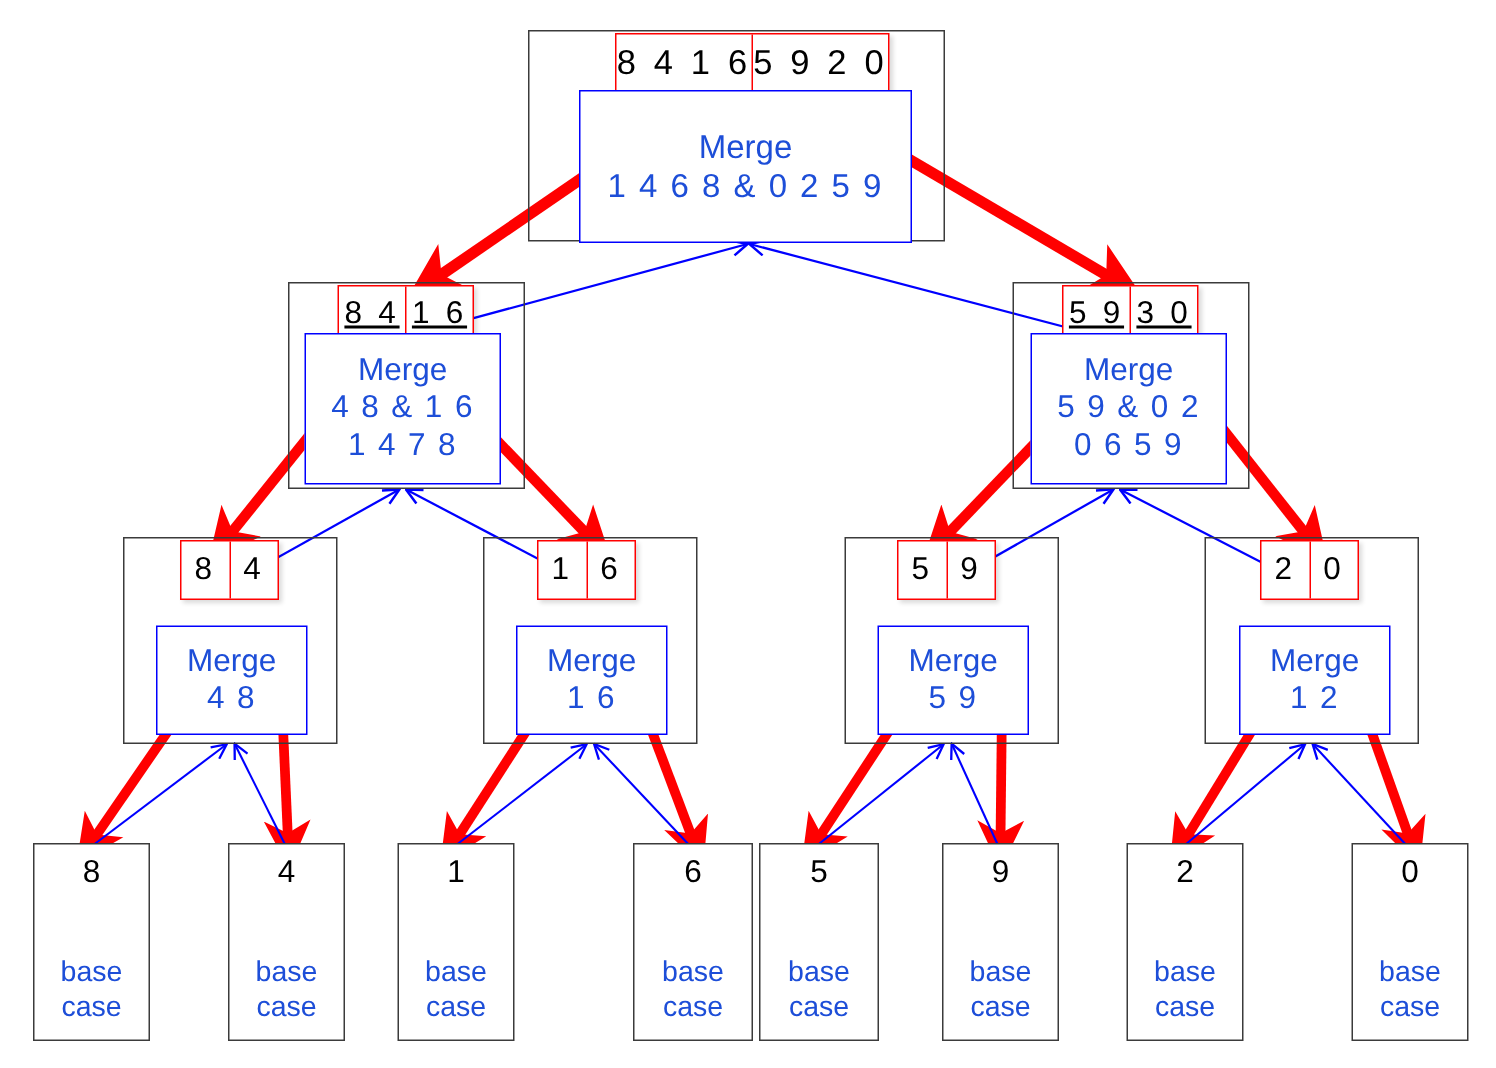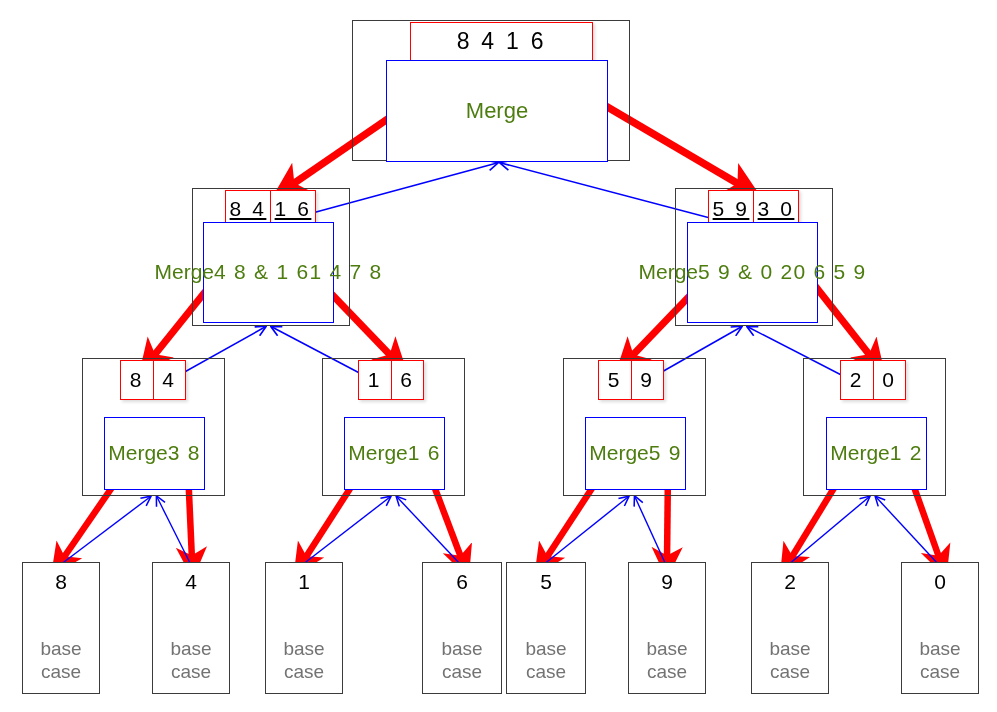--- a/index.html
+++ b/index.html
@@ -56,25 +56,25 @@
   }
   .array-half.right {
     border-left: 1.6px solid #ff0000;
   }
   .merge-box {
     position: absolute;
     box-sizing: border-box;
     border: 1.6px solid #0000ff;
     background: #ffffff;
     display: flex;
-    flex-direction: row;
+    flex-direction: column;
     align-items: center;
     justify-content: center;
     z-index: 6;
-    color: #4d7c0f;
+    color: #1d4ed8;
   }
   .merge-line {
     white-space: nowrap;
     letter-spacing: 0.06em;
     line-height: 1.18;
   }
   .merge-line.word { letter-spacing: 0.0em; }
 
   
   .base-box {
@@ -94,21 +94,21 @@
     color: #000000;
   }
   .base-label {
     position: absolute;
     left: 0;
     right: 0;
     bottom: 9px;
     text-align: center;
     font-size: 19px;
     line-height: 1.25;
-    color: #737373;
+    color: #1d4ed8;
   }
   .base-label span { display: block; }
 
   
   .lvl1 .array-half { font-size: 23px; }
   .lvl1 .merge-line { font-size: 22px; }
   .lvl2 .array-half { font-size: 21px; text-decoration: underline; }
   .lvl2 .merge-line { font-size: 21px; }
   .lvl3 .array-half { font-size: 21px; }
   .lvl3 .merge-line { font-size: 21px; }
@@ -172,24 +172,26 @@
       <line x1="666" y1="565" x2="635" y2="497"></line>
       <line x1="788" y1="565" x2="869" y2="497"></line>
       <line x1="939" y1="565" x2="876" y2="497"></line>
     </g>
   </svg>
 
   <div class="outer-box lvl1" style="left:352px; top:20px; width:278px; height:141px;"></div>
 
   <div class="array-box lvl1" style="left:410px; top:22px; width:183px; height:39px;">
     <div class="array-half left">8 4 1 6</div>
+    <div class="array-half right">5 9 2 0</div>
   </div>
 
   <div class="merge-box lvl1" style="left:386px; top:60px; width:222px; height:102px;">
     <div class="merge-line word">Merge</div>
+    <div class="merge-line">1 4 6 8  &amp;  0 2 5 9</div>
   </div>
 
   <div class="outer-box lvl2" style="left:192px; top:188px; width:158px; height:138px;"></div>
 
   <div class="array-box lvl2" style="left:225px; top:190px; width:91px; height:37px;">
     <div class="array-half left">8 4</div>
     <div class="array-half right">1 6</div>
   </div>
 
   <div class="merge-box lvl2" style="left:203px; top:222px; width:131px; height:101px;">
@@ -211,21 +213,21 @@
     <div class="merge-line">0 6 5 9</div>
   </div>
 
   <div class="outer-box lvl3" style="left:82px; top:358px; width:143px; height:138px;"></div>
   <div class="array-box lvl3" style="left:120px; top:360px; width:66px; height:40px;">
     <div class="array-half left">8</div>
     <div class="array-half right">4</div>
   </div>
   <div class="merge-box lvl3" style="left:104px; top:417px; width:101px; height:73px;">
     <div class="merge-line word">Merge</div>
-    <div class="merge-line">3 8</div>
+    <div class="merge-line">4 8</div>
   </div>
 
   <div class="outer-box lvl3" style="left:322px; top:358px; width:143px; height:138px;"></div>
   <div class="array-box lvl3" style="left:358px; top:360px; width:66px; height:40px;">
     <div class="array-half left">1</div>
     <div class="array-half right">6</div>
   </div>
   <div class="merge-box lvl3" style="left:344px; top:417px; width:101px; height:73px;">
     <div class="merge-line word">Merge</div>
     <div class="merge-line">1 6</div>

